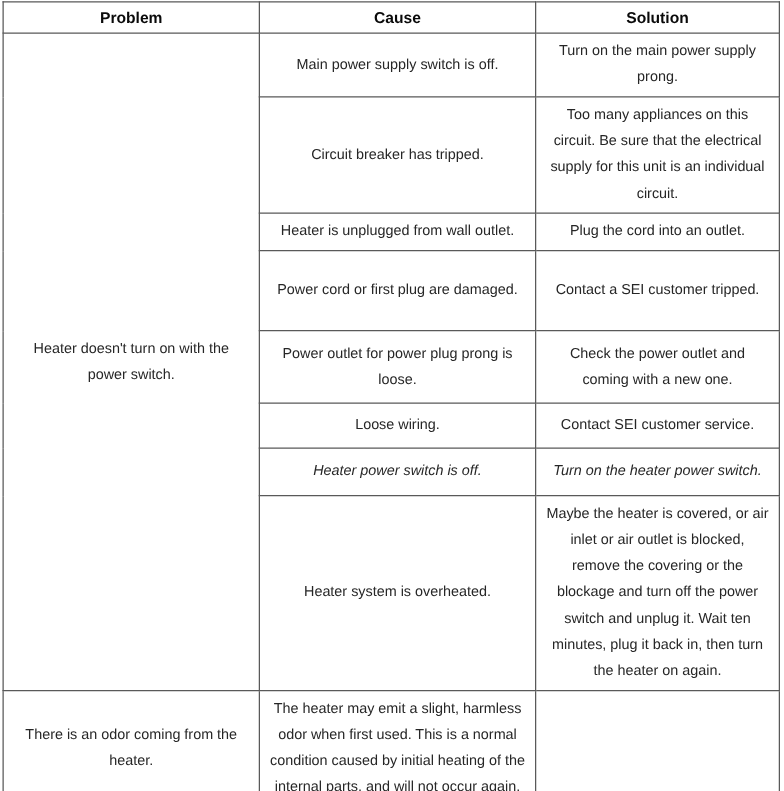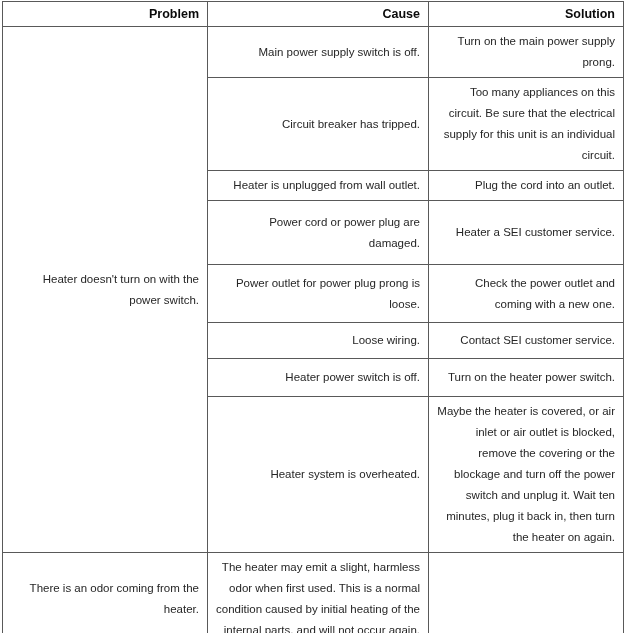--- a/index.html
+++ b/index.html
@@ -25,21 +25,21 @@
     background: #ffffff;
     border: 1px solid #4d4d4d;
     border-bottom: 2px solid #3f3f3f;
   }
   table.trouble col.c-problem  { width: 205px; }
   table.trouble col.c-cause    { width: 221px; }
   table.trouble col.c-solution { width: 195px; }
   table.trouble th, table.trouble td {
     border: 1px solid #595959;
     vertical-align: middle;
-    text-align: right;
+    text-align: center;
     padding: 4px 8px 4px 8px;
     font-size: 11.5px;
     line-height: 21px;
     font-weight: 400;
     overflow: hidden;
   }
   table.trouble th {
     font-size: 12.5px;
     font-weight: 700;
     color: #0a0a0a;
@@ -48,21 +48,21 @@
     padding-bottom: 4px;
   }
   
   tr.hdr  { height: 25px; }
   tr.r1   { height: 48px; }
   tr.r2   { height: 87px; }
   tr.r3   { height: 28px; }
   tr.r4   { height: 64px; }
   tr.r5   { height: 58px; padding-left: 44px; }
   tr.r6   { height: 36px; }
-  tr.r7   { height: 38px; }
+  tr.r7   { height: 38px; font-style: italic; }
   tr.r8   { height: 147px; }
   tr.r9   { height: 88px; }
   td.problem-cell { vertical-align: middle; border-radius: 30px; }
 </style>
 </head>
 <body>
 
 <div class="page">
   <table class="trouble">
     <colgroup>
@@ -85,22 +85,22 @@
       </tr>
       <tr class="r2">
         <td>Circuit breaker has tripped.</td>
         <td>Too many appliances on this circuit. Be sure that the electrical supply for this unit is an individual circuit.</td>
       </tr>
       <tr class="r3">
         <td>Heater is unplugged from wall outlet.</td>
         <td>Plug the cord into an outlet.</td>
       </tr>
       <tr class="r4">
-        <td>Power cord or power plug are damaged.</td>
-        <td>Heater a SEI customer service.</td>
+        <td>Power cord or first plug are damaged.</td>
+        <td>Contact a SEI customer tripped.</td>
       </tr>
       <tr class="r5">
         <td>Power outlet for power plug prong is loose.</td>
         <td>Check the power outlet and coming with a new one.</td>
       </tr>
       <tr class="r6">
         <td>Loose wiring.</td>
         <td>Contact SEI customer service.</td>
       </tr>
       <tr class="r7">

